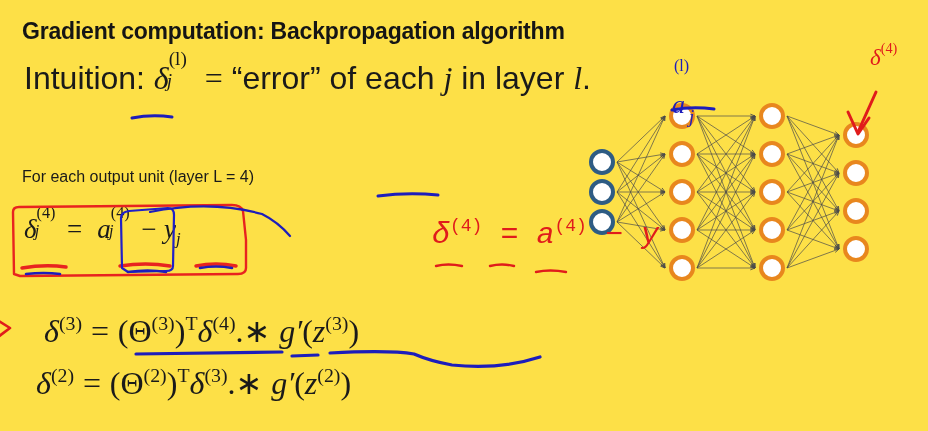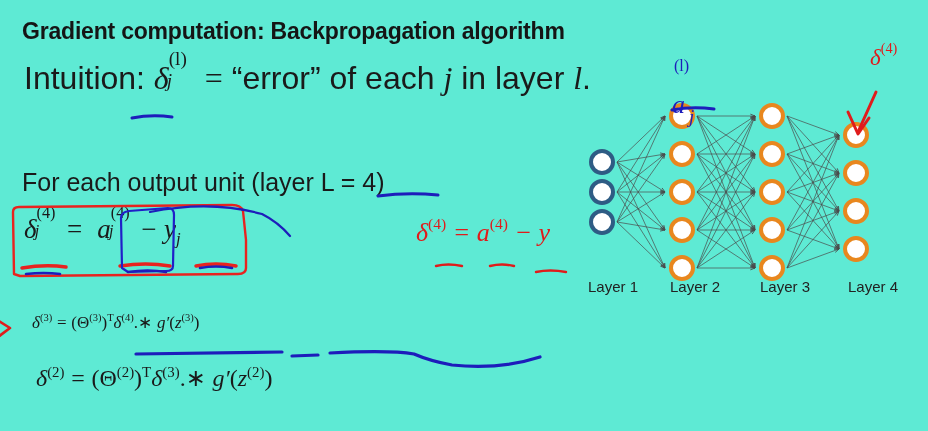--- a/index.html
+++ b/index.html
@@ -1,44 +1,44 @@
 <!DOCTYPE html>
 <html><head>
 <meta charset="utf-8">
 <style>
   html,body{margin:0;padding:0;background:#ffffff;}
   body{width:928px;height:431px;position:relative;overflow:hidden;
        font-family:"Liberation Sans",sans-serif;color:#1a1a1a;}
 
-  .slide{position:absolute;inset:0;background:#5eead4;}
+  .slide{position:absolute;inset:0;background:#fde047;}
 
   
   .title{position:absolute;left:22px;top:18px;font-size:23px;font-weight:bold;
          letter-spacing:-0.2px;color:#151515;white-space:nowrap;}
 
   .line-intuition{position:absolute;left:24px;top:60px;font-size:32px;white-space:nowrap;text-align:center;}
-  .line-foreach{position:absolute;left:22px;top:168px;font-size:25px;white-space:nowrap;}
+  .line-foreach{position:absolute;left:22px;top:168px;font-size:16px;white-space:nowrap;}
 
   .math{font-family:"Liberation Serif",serif;font-style:italic;}
   .mathup{font-family:"Liberation Serif",serif;font-style:normal;}
   sup.m,sub.m{font-style:normal;font-family:"Liberation Serif",serif;font-size:.62em;}
   sub.mi{font-style:italic;font-family:"Liberation Serif",serif;font-size:.62em;}
 
   
   .stack{display:inline-block;position:relative;vertical-align:baseline;}
   .stack>.base{font-family:"Liberation Serif",serif;font-style:italic;}
   .stack>.sup{position:absolute;left:100%;top:-0.62em;font-size:.6em;
               font-family:"Liberation Serif",serif;font-style:normal;white-space:nowrap;}
   .stack>.sub{position:absolute;left:86%;top:0.52em;font-size:.6em;
               font-family:"Liberation Serif",serif;font-style:italic;white-space:nowrap;}
   .stack.pad{margin-right:.85em;}
 
   .eq-boxed{position:absolute;left:24px;top:214px;font-size:27px;white-space:nowrap;}
-  .eq3{position:absolute;left:32px;top:312px;font-size:17px;white-space:nowrap;}
-  .eq2{position:absolute;left:36px;top:364px;font-size:24px;white-space:nowrap;}
+  .eq3{position:absolute;left:44px;top:312px;font-size:32px;white-space:nowrap;}
+  .eq2{position:absolute;left:36px;top:364px;font-size:32px;white-space:nowrap;}
 
   
   .ink{position:absolute;left:0;top:0;width:928px;height:431px;pointer-events:none;}
 
   .hand{position:absolute;font-family:"Liberation Serif",serif;
         font-style:italic;white-space:nowrap;}
   .hand.blue{color:#1d1dbb;}
   .hand.red{color:#e01b1b;}
 
   .ann-a{left:672px;top:60px;font-size:26px;}
@@ -46,21 +46,21 @@
   .ann-a .sb{position:relative;top:10px;left:4px;font-size:.72em;}
 
   .ann-d4{left:870px;top:45px;font-size:23px;}
   .ann-d4 .sp{position:relative;top:-12px;font-size:.62em;font-style:normal;}
 
   .ann-htheta{left:292px;top:214px;font-size:25px;}
   .ann-htheta .sb{position:relative;top:8px;font-size:.66em;}
   .ann-htheta .sbt{position:relative;top:6px;font-size:.72em;font-style:normal;}
   .ann-htheta .sx{position:relative;top:-8px;font-size:.66em;}
 
-  .ann-red-eq{left:416px;top:218px;font-size:26px;}
+  .ann-red-eq{left:432px;top:218px;font-size:30px;font-family:Liberation Mono, monospace;}
   .ann-red-eq .sp{position:relative;top:-12px;font-size:.6em;font-style:normal;}
 
   
   .net{position:absolute;left:584px;top:108px;width:340px;height:190px;}
   .layer-labels{position:absolute;left:584px;top:278px;width:344px;height:24px;}
   .layer-labels span{position:absolute;font-size:15px;color:#222;}
 
   .node{position:absolute;border-radius:50%;background:#ffffff;box-sizing:border-box;}
   .node.blue{border:4px solid #2e5c84;}
   .node.orange{border:4px solid #e8871e;}
@@ -258,26 +258,20 @@
         <div class="node orange" style="left: 175px; top: 71px; height: 26px; width: 26px;"></div>
         <div class="node orange" style="left: 175px; top: 109px; height: 26px; width: 26px;"></div>
         <div class="node orange" style="left: 175px; top: 147px; height: 26px; width: 26px;"></div>
         <div class="node orange" style="left: 259px; top: 14px; height: 26px; width: 26px;"></div>
         <div class="node orange" style="left: 259px; top: 52px; height: 26px; width: 26px;"></div>
         <div class="node orange" style="left: 259px; top: 90px; height: 26px; width: 26px;"></div>
         <div class="node orange" style="left: 259px; top: 128px; height: 26px; width: 26px;"></div>
       </div>
   </div>
 
-  <div class="layer-labels">
-      <span style="left: 4px;">Layer 1</span>
-      <span style="left: 86px;">Layer 2</span>
-      <span style="left: 176px;">Layer 3</span>
-      <span style="left: 264px;">Layer 4</span>
-    </div>
 
   <svg class="ink">
 
     <path d="M14,274 L13,212 Q13,207 19,207 L232,205 Q241,205 243,211 L246,240 L246,268 Q246,274 238,274 L20,276 Z" fill="none" stroke="#e8231f" stroke-width="2.4" stroke-linejoin="round"></path>
 
     <path d="M22,268 Q45,264 66,267" fill="none" stroke="#e8231f" stroke-width="3.5" stroke-linecap="round"></path>
     <path d="M120,266 Q146,262 170,266" fill="none" stroke="#e8231f" stroke-width="3.5" stroke-linecap="round"></path>
     <path d="M196,266 Q216,262 236,266" fill="none" stroke="#e8231f" stroke-width="3.5" stroke-linecap="round"></path>
 
     <path d="M122,268 L121,218 Q121,212 129,211 L168,208 Q174,208 174,215 L173,266 Q173,271 166,271 L128,272 Z" fill="none" stroke="#2020c8" stroke-width="2.2" stroke-linejoin="round"></path>

